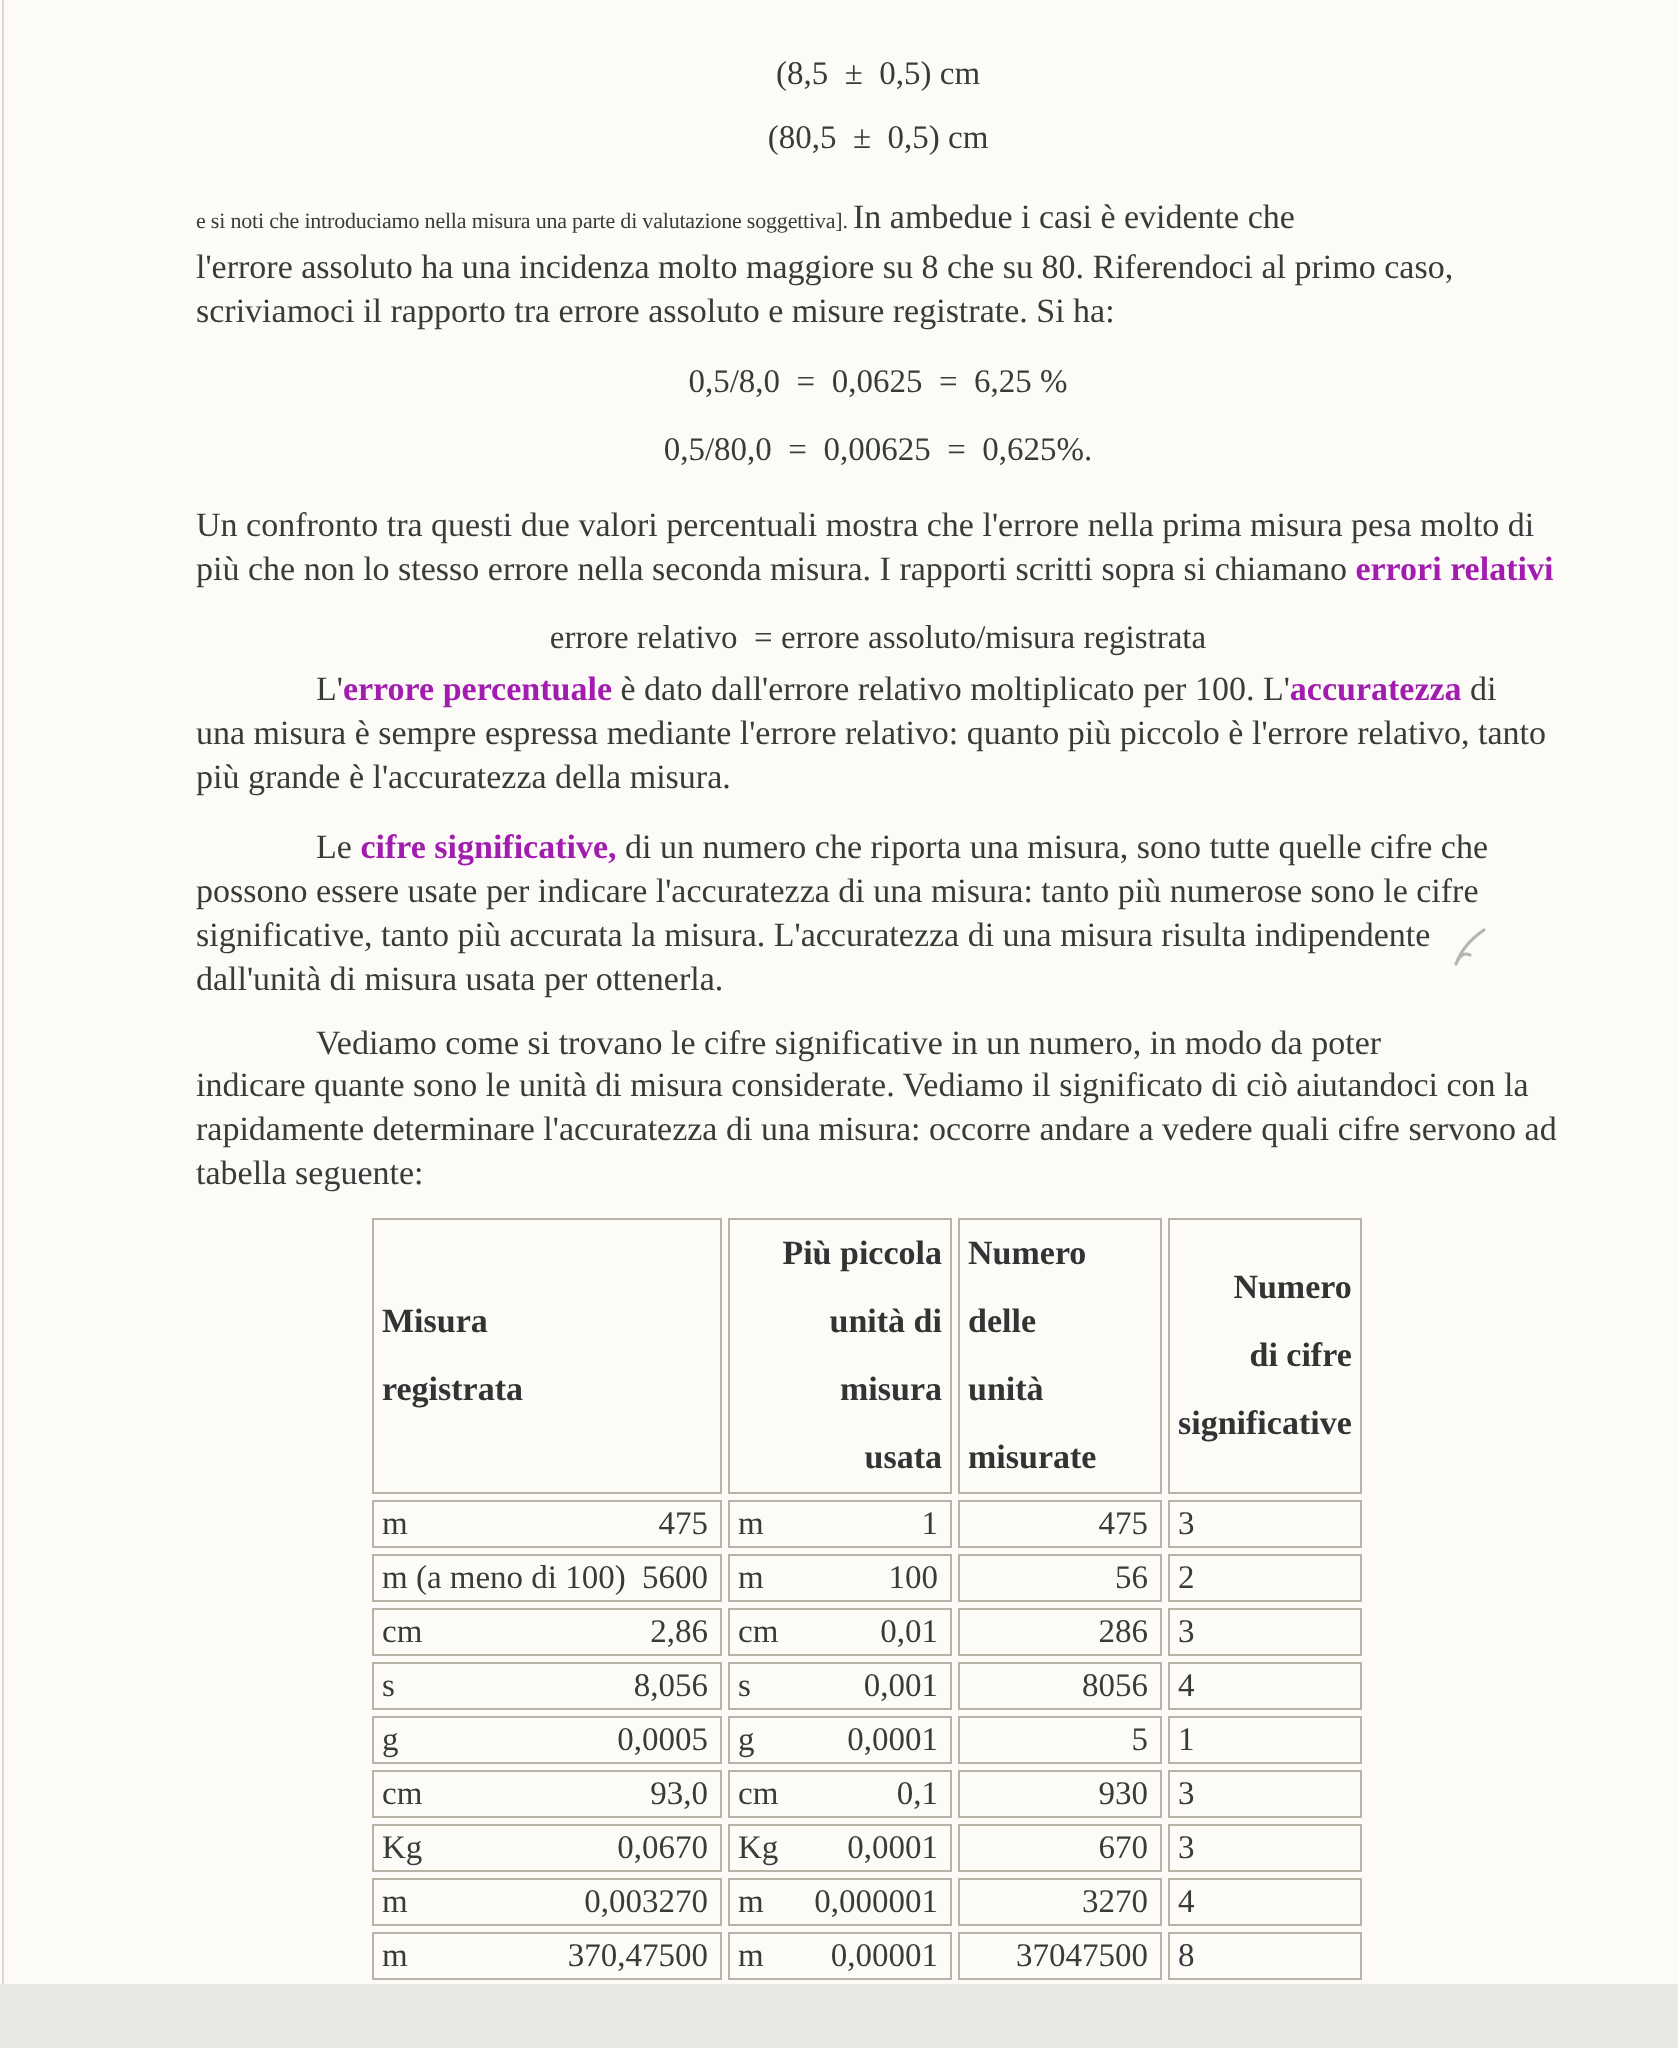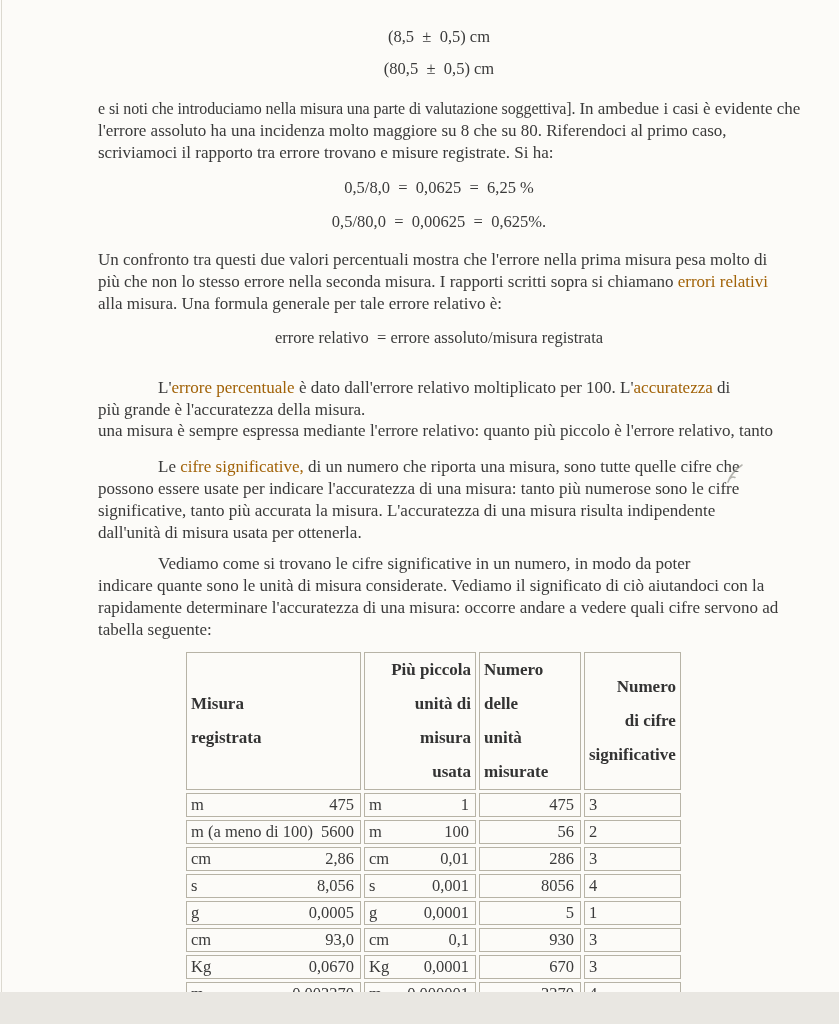--- a/index.html
+++ b/index.html
@@ -29,27 +29,27 @@
   .f2{margin-top:10px;}
   .f3{margin-top:14px;}
   .f4{margin-top:12px;}
   .f5{margin-top:12px;}
   .para{
     font-size:17px;
     line-height:21.8px;
   }
   .p1{margin-top:18px;}
   .p2{margin-top:16px;}
-  .p3{margin-top:28px;}
+  .p3{margin-top:4px;}
   .p4{margin-top:14px;}
   .p5{margin-top:10px;}
   .pline{white-space:nowrap;}
   .indent .pline:first-child{text-indent:60px;}
-  .seg-b{font-weight:normal;color:#a16207;}
-  .seg-c{font-size:16px;letter-spacing:-0.1px;}
+  .seg-b{font-weight:bold;color:#a21caf;}
+  .seg-c{font-size:11px;letter-spacing:-0.1px;}
   .sig-table{
     border-collapse:separate;
     border-spacing:3px;
     margin:8px 0 0 85px;
   }
   .sig-table th,.sig-table td{
     border:1px solid #b7b3a6;
     font-family:"Liberation Serif","DejaVu Serif",serif;
     color:#3a3a3a;
   }
@@ -81,38 +81,37 @@
 
 <div class="page">
   <div class="content">
 
     <div class="formula f1">(8,5  ±  0,5) cm</div>
     <div class="formula f2">(80,5  ±  0,5) cm</div>
 
     <div class="para p1">
         <div class="pline"><span class="seg-c">e si noti che introduciamo nella misura una parte di valutazione soggettiva]. </span><span class="">In ambedue i casi è evidente che</span></div>
         <div class="pline"><span class="">l'errore assoluto ha una incidenza molto maggiore su 8 che su 80. Riferendoci al primo caso,</span></div>
-        <div class="pline"><span class="">scriviamoci il rapporto tra errore trovano e misure registrate. Si ha:</span></div>
+        <div class="pline"><span class="">scriviamoci il rapporto tra errore assoluto e misure registrate. Si ha:</span></div>
       </div>
 
     <div class="formula f3">0,5/8,0  =  0,0625  =  6,25 %</div>
     <div class="formula f4">0,5/80,0  =  0,00625  =  0,625%.</div>
 
     <div class="para p2">
         <div class="pline"><span class="">Un confronto tra questi due valori percentuali mostra che l'errore nella prima misura pesa molto di</span></div>
         <div class="pline"><span class="">più che non lo stesso errore nella seconda misura. I rapporti scritti sopra si chiamano </span><span class="seg-b ">errori relativi</span></div>
-        <div class="pline"><span class="">alla misura. Una formula generale per tale errore relativo è:</span></div>
       </div>
 
     <div class="formula f5">errore relativo  = errore assoluto/misura registrata</div>
 
     <div class="para p3 indent">
         <div class="pline"><span class="">L'</span><span class="seg-b ">errore percentuale</span><span class=""> è dato dall'errore relativo moltiplicato per 100. L'</span><span class="seg-b ">accuratezza</span><span class=""> di</span></div>
+        <div class="pline"><span class="">una misura è sempre espressa mediante l'errore relativo: quanto più piccolo è l'errore relativo, tanto</span></div>
         <div class="pline"><span class="">più grande è l'accuratezza della misura.</span></div>
-        <div class="pline"><span class="">una misura è sempre espressa mediante l'errore relativo: quanto più piccolo è l'errore relativo, tanto</span></div>
       </div>
     <div class="para p4 indent">
         <div class="pline"><span class="">Le </span><span class="seg-b ">cifre significative,</span><span class=""> di un numero che riporta una misura, sono tutte quelle cifre che</span></div>
         <div class="pline"><span class="">possono essere usate per indicare l'accuratezza di una misura: tanto più numerose sono le cifre</span></div>
         <div class="pline"><span class="">significative, tanto più accurata la misura. L'accuratezza di una misura risulta indipendente</span></div>
         <div class="pline"><span class="">dall'unità di misura usata per ottenerla.</span></div>
       </div>
     <div class="para p5 indent">
         <div class="pline"><span class="">Vediamo come si trovano le cifre significative in un numero, in modo da poter</span></div>
         <div class="pline"><span class="">indicare quante sono le unità di misura considerate. Vediamo il significato di ciò aiutandoci con la</span></div>

